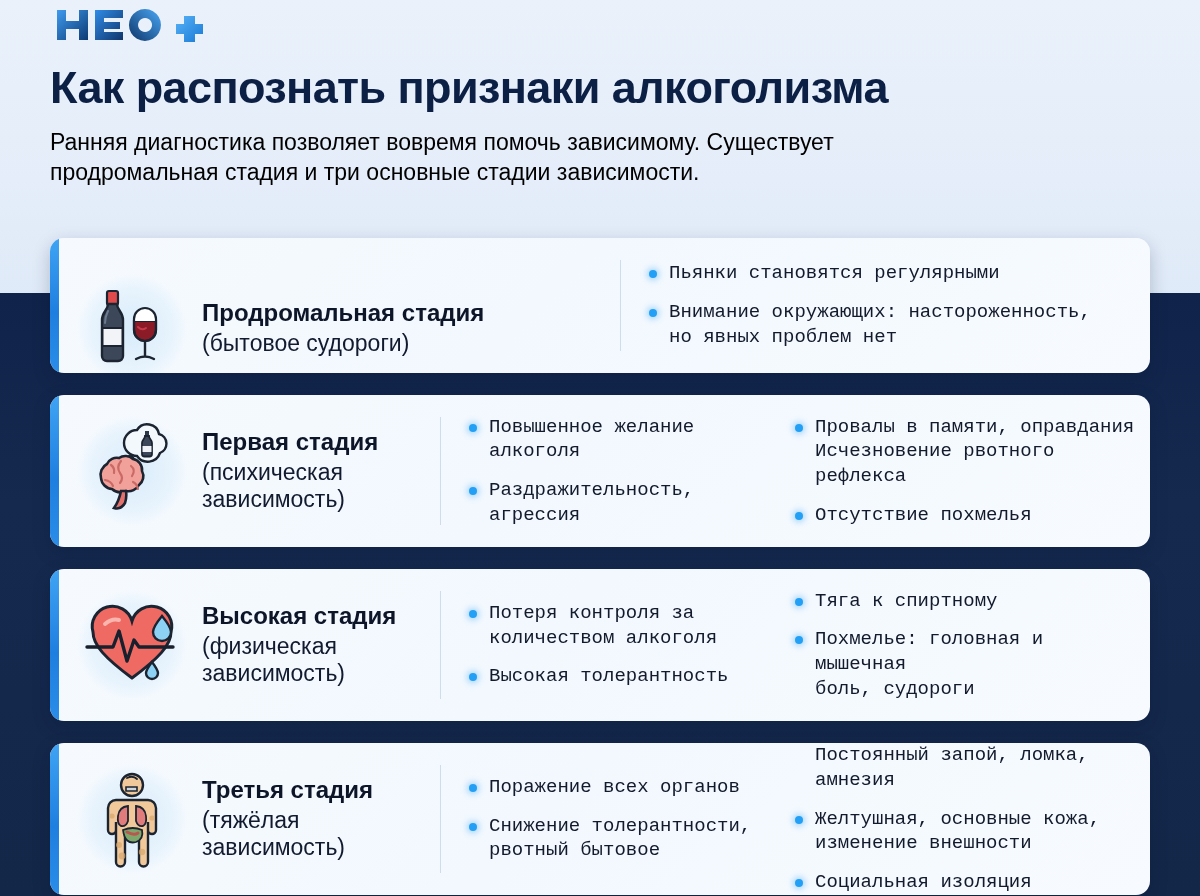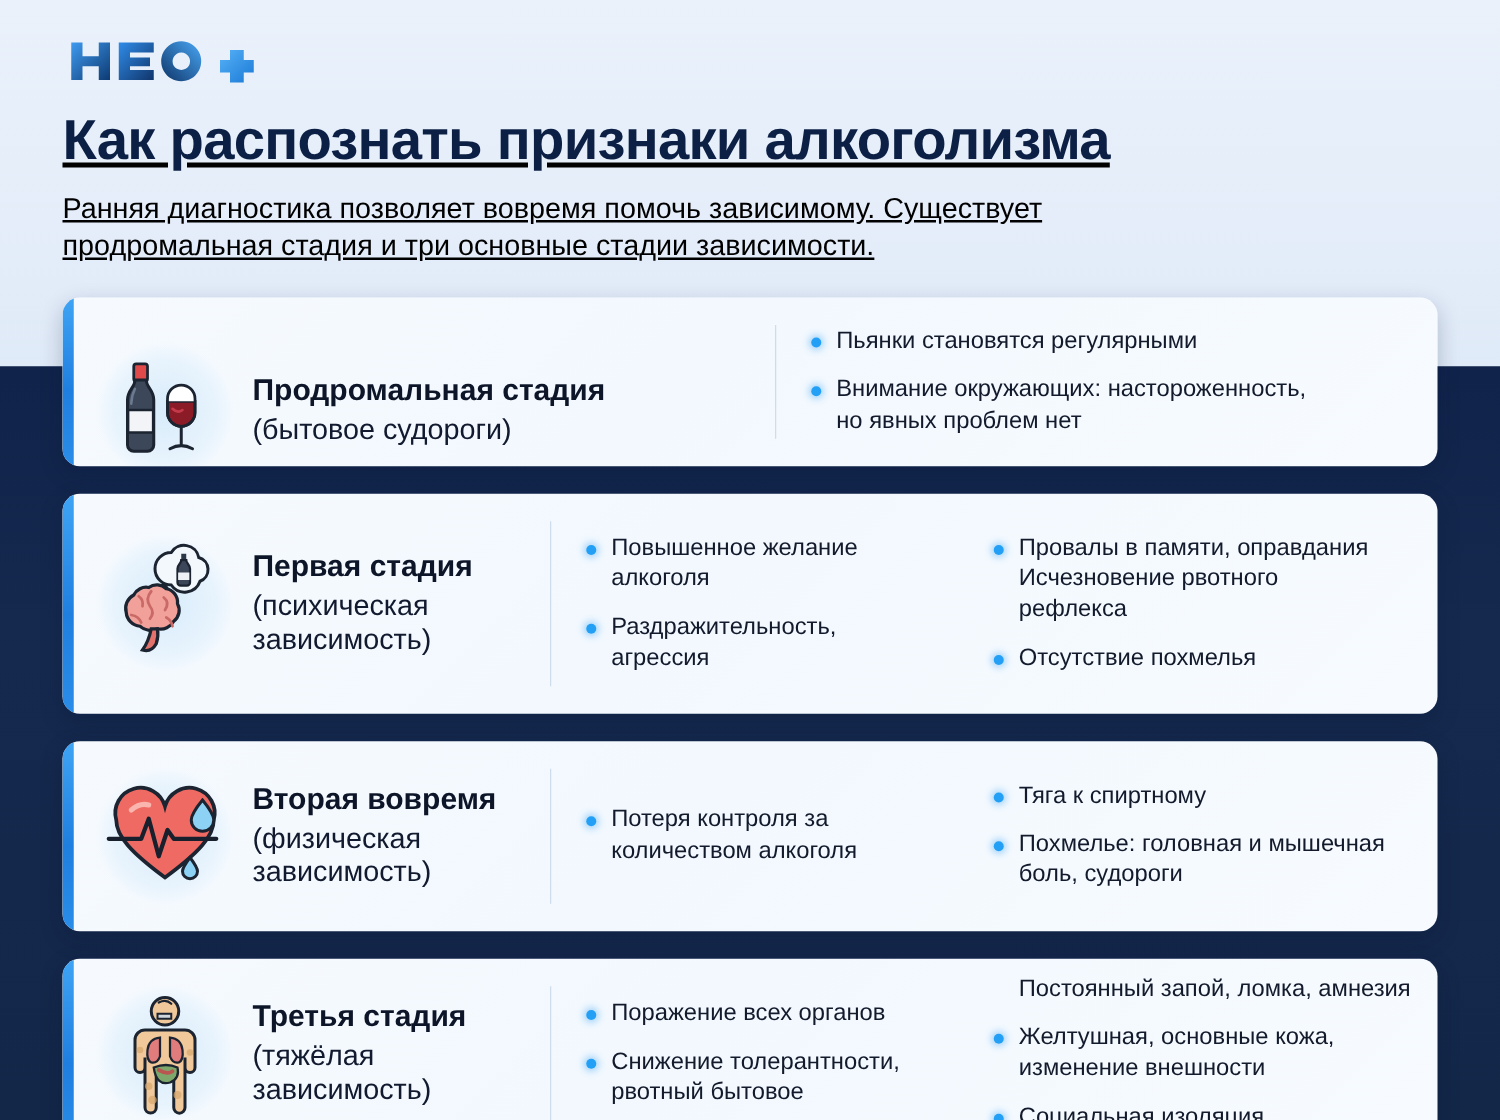--- a/index.html
+++ b/index.html
@@ -32,22 +32,21 @@
     background: linear-gradient(180deg, #10234a 0%, #15294f 35%, #132749 100%);
     z-index: 0;
   }
 
   
   .header {
     position: absolute;
     left: 0; top: 0;
     width: 977px;
     z-index: 3;
-    padding: 28px 50px 0 50px;
-    text-decoration: underline;
+    padding: 4px 50px 0 50px;
   }
 
   .logo {
     height: 42px;
     display: flex;
     align-items: center;
     margin-left: 3px;
   }
   .logo svg { display: block; }
 
@@ -92,21 +91,21 @@
   .card::before {
     content: "";
     position: absolute;
     left: 0; top: 0; bottom: 0;
     width: 9px;
     background: linear-gradient(180deg, #3fa4f4 0%, #1f7fe0 55%, #2a8de8 100%);
     border-radius: 14px 0 0 14px;
   }
 
   .card-1 { height: 135px; }
-  .card-2 { height: 176px; }
+  .card-2 { height: 152px; }
   .card-3 { height: 152px; }
   .card-4 { height: 152px; }
 
   
   .stage-head {
     display: flex;
     align-items: center;
     padding-left: 26px;
     flex: 0 0 auto;
   }
@@ -182,21 +181,21 @@
     left: 2px;
     top: 9px;
     width: 8px; height: 8px;
     border-radius: 50%;
     background: #23a0f5;
     box-shadow: 0 0 6px 2px rgba(60,165,245,0.45);
   }
   .bullet.nodot { padding-left: 22px; }
   .bullet.nodot::before { display: none; }
 
-  .sub-line { display: block; }
+  .sub-line { display: block; font-family: Liberation Mono, monospace; }
 </style>
 </head>
 <body>
 
 <div class="bg-light"></div>
 <div class="bg-dark"></div>
 
 <div class="header">
 
   <div class="logo">
@@ -325,29 +324,32 @@
       <div class="icon-wrap">
         <svg width="98" height="98" viewBox="0 0 98 98">
           <path d="M49 82 C22 62 10 49 10 36 A18 18 0 0 1 49 25 A18 18 0 0 1 88 36 C88 49 76 62 49 82 Z" fill="#ef6a63" stroke="#1b2430" stroke-width="3"></path>
           <path d="M22 28 q7 -6 14 -4" stroke="#f9b5ae" stroke-width="4" fill="none" stroke-linecap="round"></path>
           <path d="M4 51 H30 l6 -16 l8 30 l7 -21 l5 7 h34" fill="none" stroke="#17202c" stroke-width="3.4" stroke-linejoin="round" stroke-linecap="round"></path>
           <path d="M79 20 c0 0 -9 11 -9 16 a9 9 0 0 0 18 0 c0 -5 -9 -16 -9 -16 Z" fill="#8dd2f5" stroke="#1b2430" stroke-width="2.4"></path>
           <path d="M69 66 c0 0 -6 8 -6 11 a6 6 0 0 0 12 0 c0 -3 -6 -11 -6 -11 Z" fill="#8dd2f5" stroke="#1b2430" stroke-width="2.4"></path>
         </svg>
       </div>
       <div class="stage-text">
-        <div class="stage-name">Вторая вовремя</div>
+        <div class="stage-name">Высокая стадия</div>
         <div class="stage-sub">(физическая зависимость)</div>
       </div>
     </div>
     <div class="divider"></div>
     <div class="bullets col-a">
       <div class="bullet">
         <span class="sub-line">Потеря контроля за</span>
         <span class="sub-line">количеством алкоголя</span>
+      </div>
+      <div class="bullet">
+        <span class="sub-line">Высокая толерантность</span>
       </div>
     </div>
     <div class="bullets col-b">
       <div class="bullet">
         <span class="sub-line">Тяга к спиртному</span>
       </div>
       <div class="bullet">
         <span class="sub-line">Похмелье: головная и мышечная</span>
         <span class="sub-line">боль, судороги</span>
       </div>

